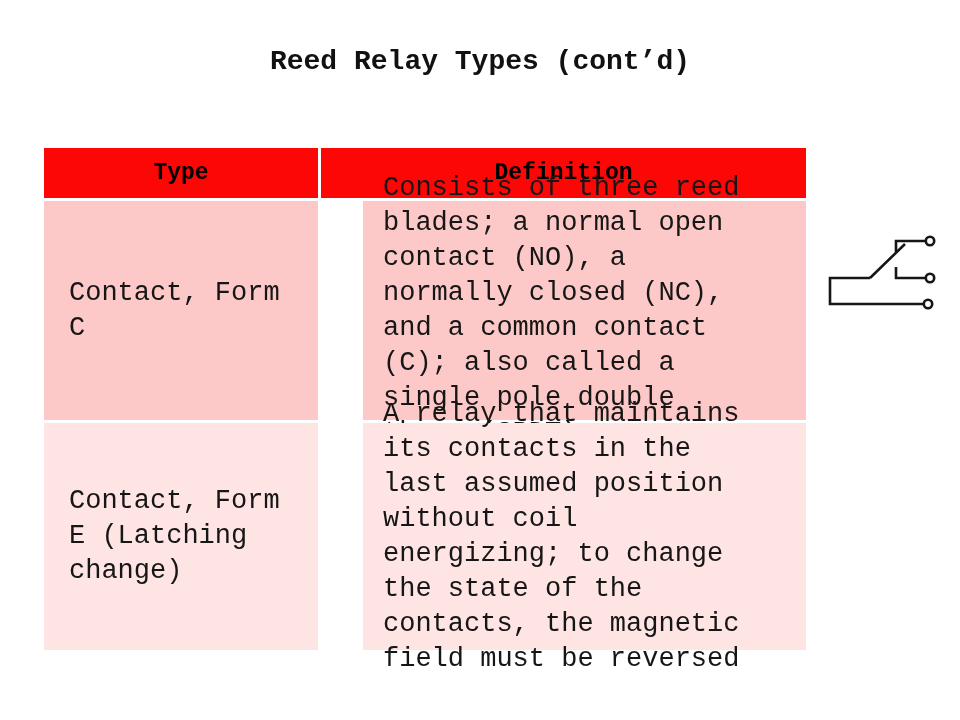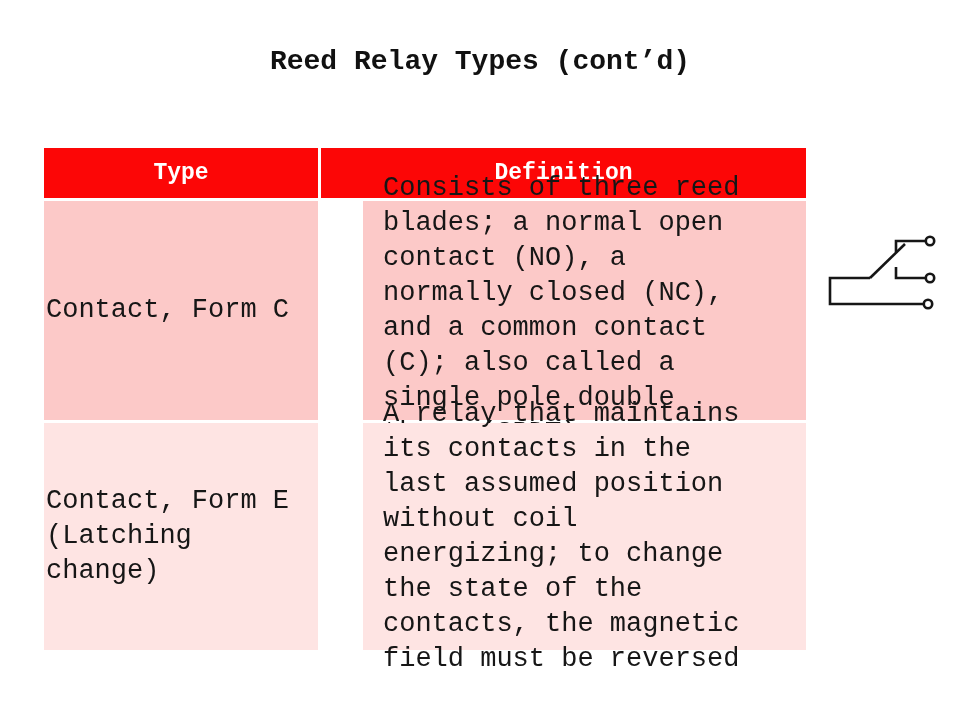--- a/index.html
+++ b/index.html
@@ -31,35 +31,35 @@
     width: 762px;
     display: grid;
     grid-template-columns: 274px 485px;
     grid-template-rows: 50px 219px 227px;
     gap: 3px;
     background: #ffffff;
   }
   .cell { display: flex; }
   .head-cell {
     background: #fc0606;
-    color: #ffffff;
+    color: #000000;
     font-weight: 700;
     font-size: 23px;
     align-items: center;
     justify-content: center;
   }
   .body-cell {
     color: #161616;
     font-size: 27px;
     line-height: 35px;
     align-items: center;
   }
   .row-1 { background: #fcc9c8; }
   .row-2 { background: #fee4e3; justify-content: center; }
-  .type-cell { padding-left: 2px; padding-right: 8px; }
+  .type-cell { padding-left: 25px; padding-right: 8px; }
   .def-cell  { padding-left: 20px; padding-right: 45px; margin-left: 42px; }
   .def-cell .wrap { width: 428px; }
   .symbol {
     position: absolute;
     left: 820px;
     top: 225px;
     width: 130px;
     height: 95px;
   }
 </style>

